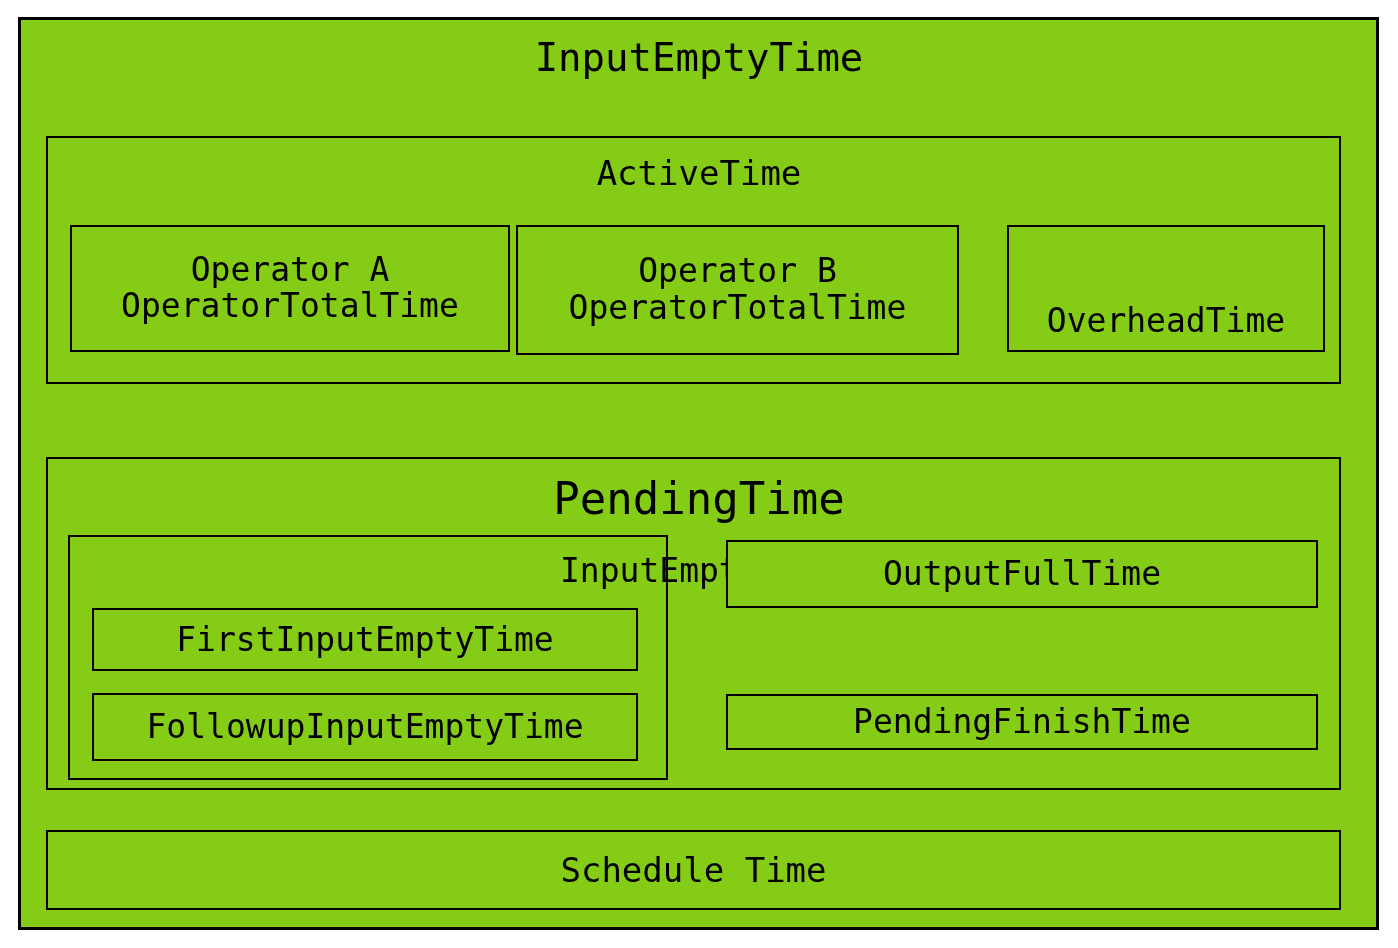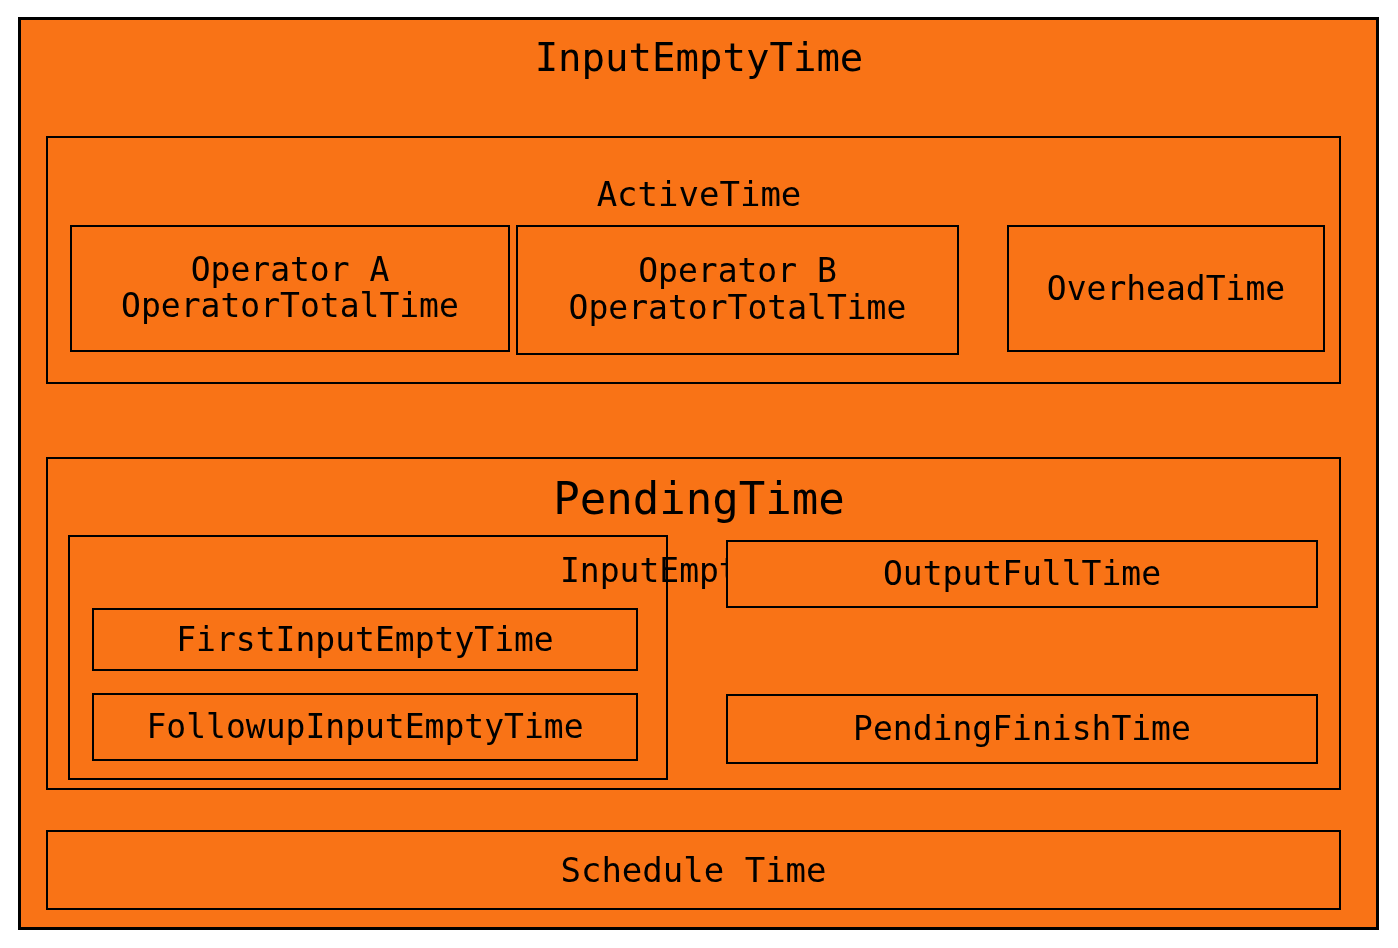--- a/index.html
+++ b/index.html
@@ -20,21 +20,21 @@
     width: 1398px;
     height: 948px;
     background: #ffffff;
   }
 
   
   .bx {
     position: absolute;
     box-sizing: border-box;
     border: 2px solid #000000;
-    background: #f97316;
+    background: #84cc16;
   }
 
   .title {
     position: absolute;
     left: 0;
     right: 0;
     text-align: center;
     white-space: pre;
     line-height: 1.0;
   }
@@ -66,42 +66,41 @@
   
   #active-box {
     left: 46px;
     top: 136px;
     width: 1295px;
     height: 248px;
   }
   #active-title {
     top: 156px;
     font-size: 34px;
-    margin-top: 21px;
   }
   #op-a-box {
     left: 70px;
     top: 225px;
     width: 440px;
     height: 127px;
   }
   #op-b-box {
     left: 516px;
     top: 225px;
     width: 443px;
     height: 130px;
   }
   #overhead-box {
     left: 1007px;
     top: 225px;
     width: 318px;
     height: 127px;
   }
   .op-label { font-size: 33px; }
-  #overhead-label { font-size: 33px; }
+  #overhead-label { font-size: 33px; margin-top: 32px; }
 
   
   #pending-box {
     left: 46px;
     top: 457px;
     width: 1295px;
     height: 333px;
   }
   #pending-title {
     top: 477px;
@@ -139,21 +138,21 @@
   #precondition-box {
     left: 726px;
     top: 613px;
     width: 592px;
     height: 70px;
   }
   #pending-finish-box {
     left: 726px;
     top: 694px;
     width: 592px;
-    height: 70px;
+    height: 56px;
   }
   .sub-label { font-size: 33px; }
 
   
   #schedule-box {
     left: 46px;
     top: 830px;
     width: 1295px;
     height: 80px;
   }

